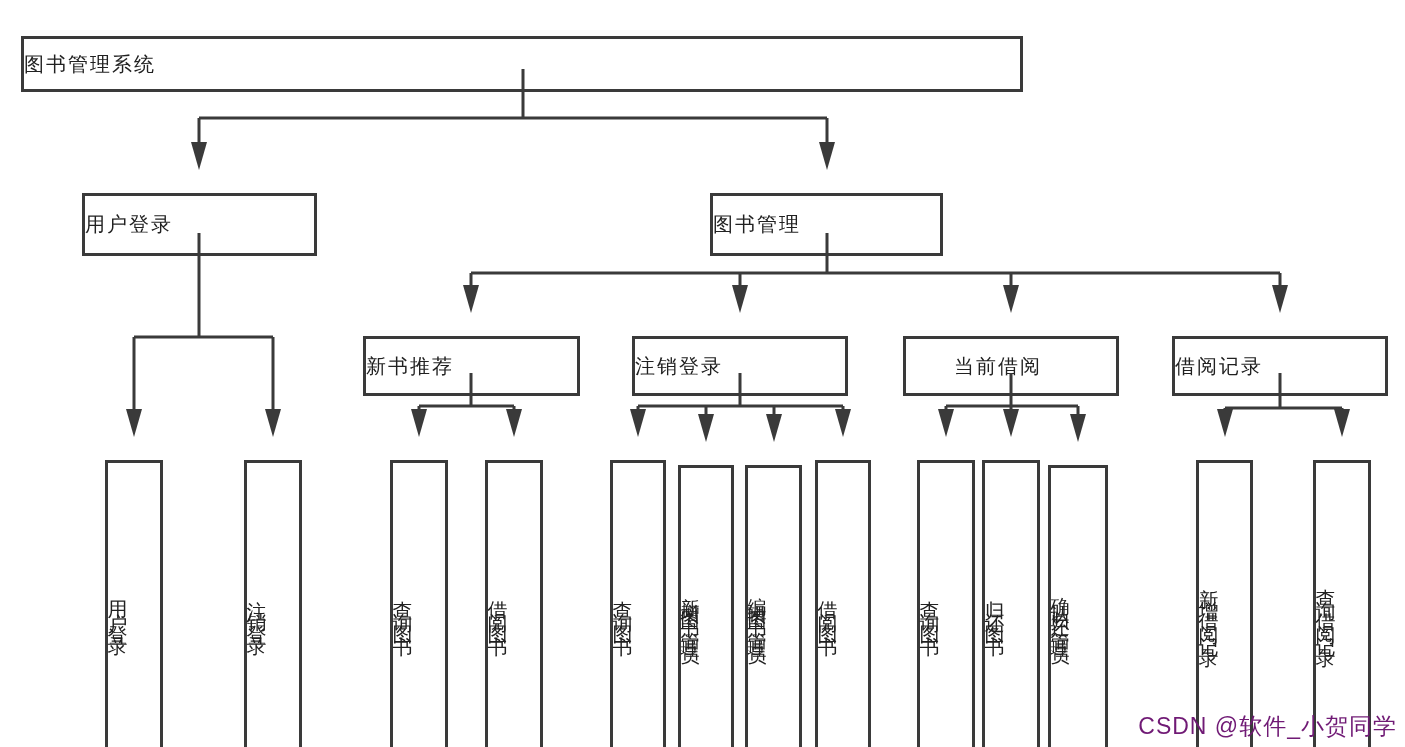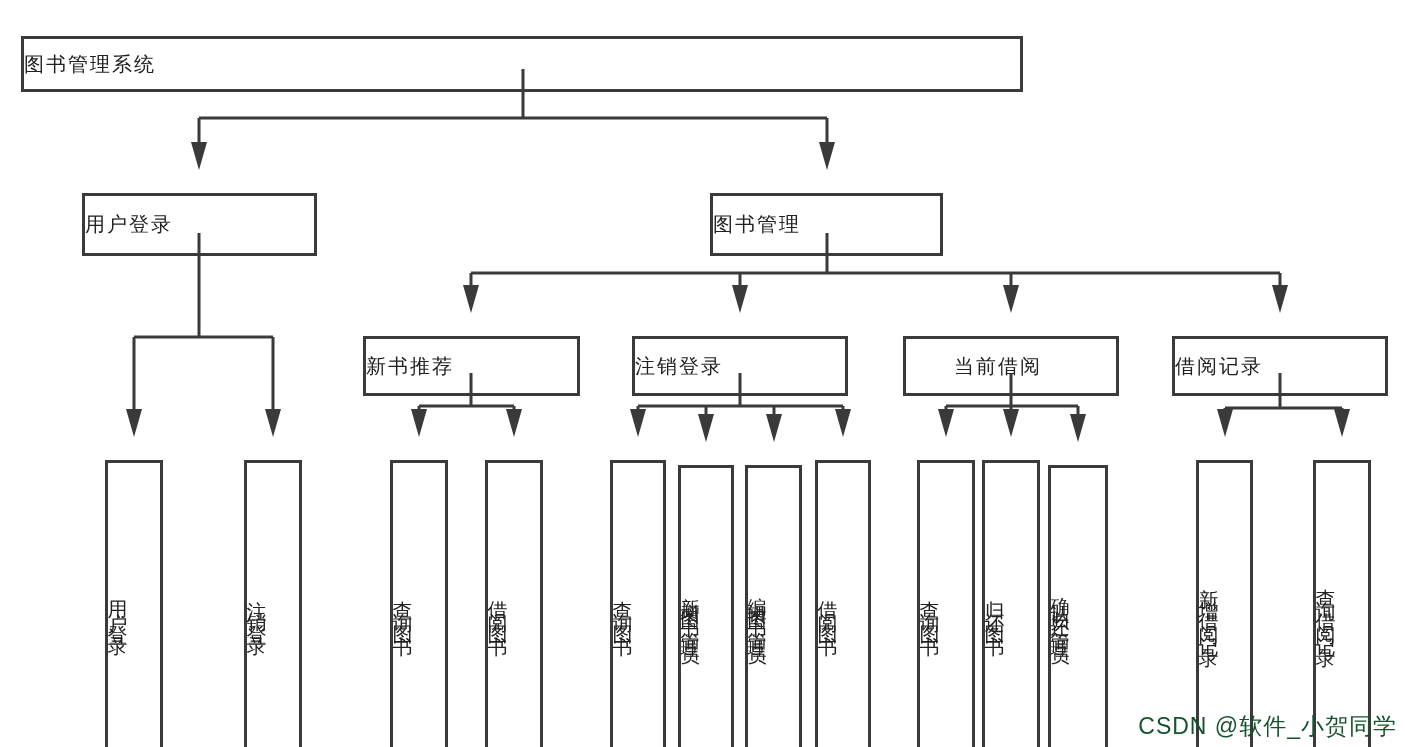--- a/index.html
+++ b/index.html
@@ -58,21 +58,21 @@
   }
   #connectors polygon {
     fill: #3a3a3a;
     stroke: none;
   }
   #watermark {
     position: absolute;
     right: 8px;
     top: 711px;
     font-size: 23px;
-    color: #14532d;
+    color: #701a75;
     letter-spacing: 1px;
     z-index: 3;
     white-space: nowrap;
   }
 </style>
 </head>
 <body>
 
 <div id="stage">
 

